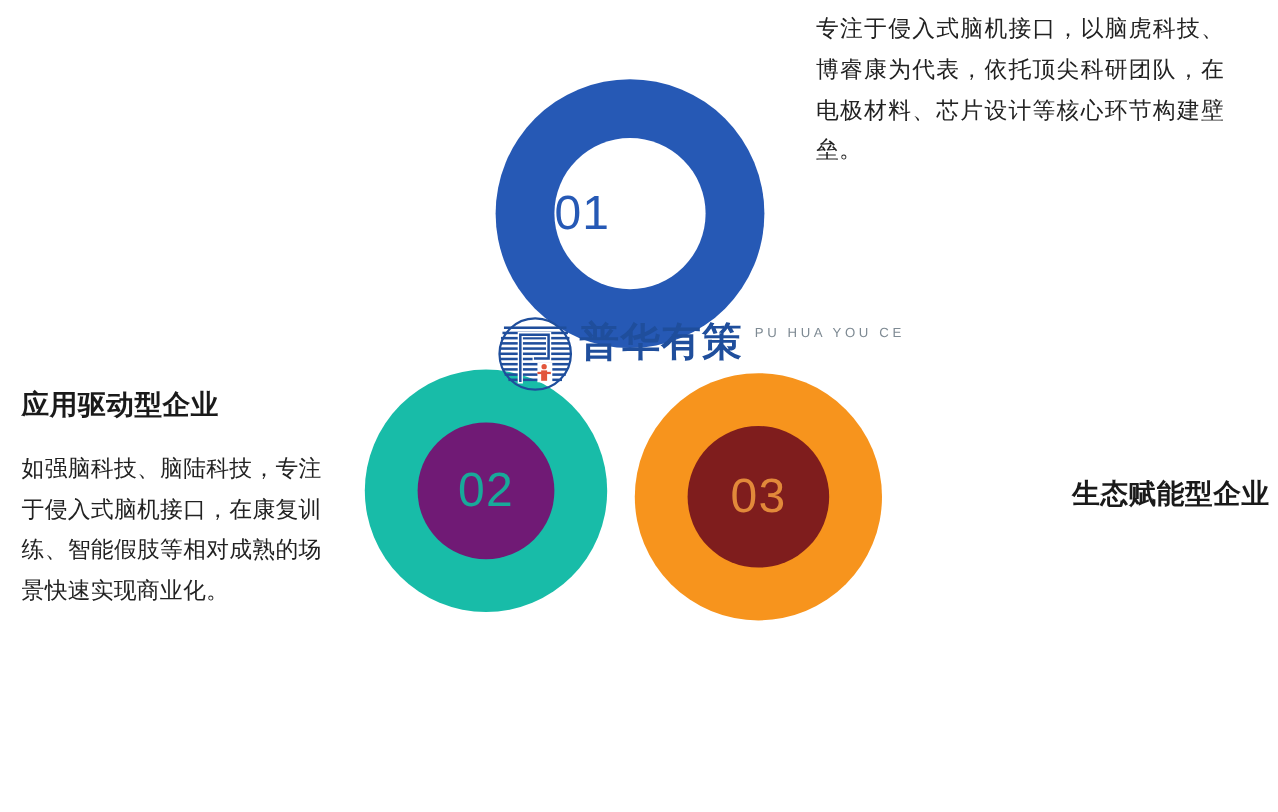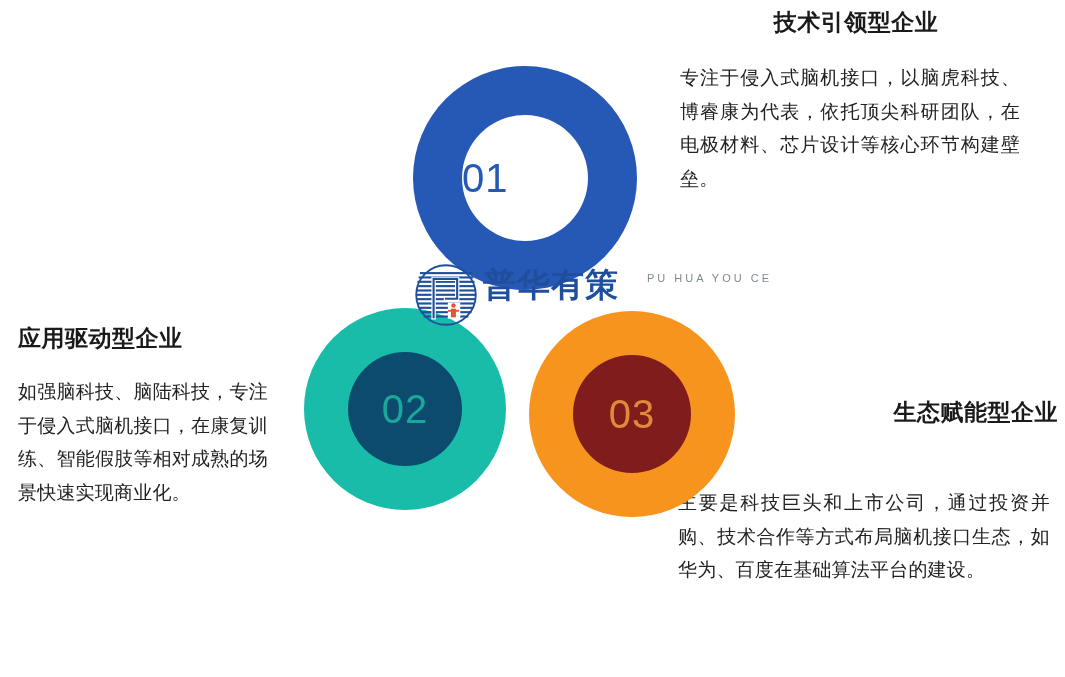--- a/index.html
+++ b/index.html
@@ -64,21 +64,21 @@
     top: 308px;
     width: 202px;
     height: 202px;
     background: #18BCA8;
     z-index: 3;
   }
   #ring-02 .ring-hole {
     width: 114px;
     height: 114px;
     border-radius: 50%;
-    background: #0c4a6e;
+    background: #701a75;
     display: flex;
     align-items: center;
     justify-content: center;
   }
   #ring-02 .ring-label { color: #18A99A; }
 
   #ring-03 {
     left: 529px;
     top: 311px;
     width: 206px;
@@ -128,21 +128,21 @@
     color: #1F4E9C;
     line-height: 1.05;
     letter-spacing: 1px;
     white-space: nowrap;
   }
   #watermark .wm-en {
     font-size: 11px;
     letter-spacing: 3px;
     color: #7e8a93;
     margin-top: 4px;
-    margin-left: 28px;
+    margin-left: 10px;
     white-space: nowrap;
   }
 
   
   .block { position: absolute; }
   .block h2 {
     margin: 0;
     font-family: "DejaVu Sans", "Liberation Sans", sans-serif;
     font-size: 23px;
     font-weight: bold;
@@ -242,27 +242,25 @@
         <rect x="53" y="74" width="18" height="3" fill="#E2553B"></rect>
       </g>
     </svg>
     <div class="wm-text">
       <div class="wm-cn">普华有策</div>
       <div class="wm-en">PU HUA YOU CE</div>
     </div>
   </div>
 
   <div class="block" id="block-tech">
-    <h2>技术引领型企业</h2>
     <p>专注于侵入式脑机接口，以脑虎科技、博睿康为代表，依托顶尖科研团队，在电极材料、芯片设计等核心环节构建壁垒。</p>
   </div>
 
   <div class="block" id="block-app">
     <h2>应用驱动型企业</h2>
     <p>如强脑科技、脑陆科技，专注于侵入式脑机接口，在康复训练、智能假肢等相对成熟的场景快速实现商业化。</p>
   </div>
 
   <div class="block" id="block-eco">
     <h2>生态赋能型企业</h2>
-    <p>主要是科技巨头和上市公司，通过投资并购、技术合作等方式布局脑机接口生态，如华为、百度在基础算法平台的建设。</p>
   </div>
 
 </div>
 
 </body></html>

